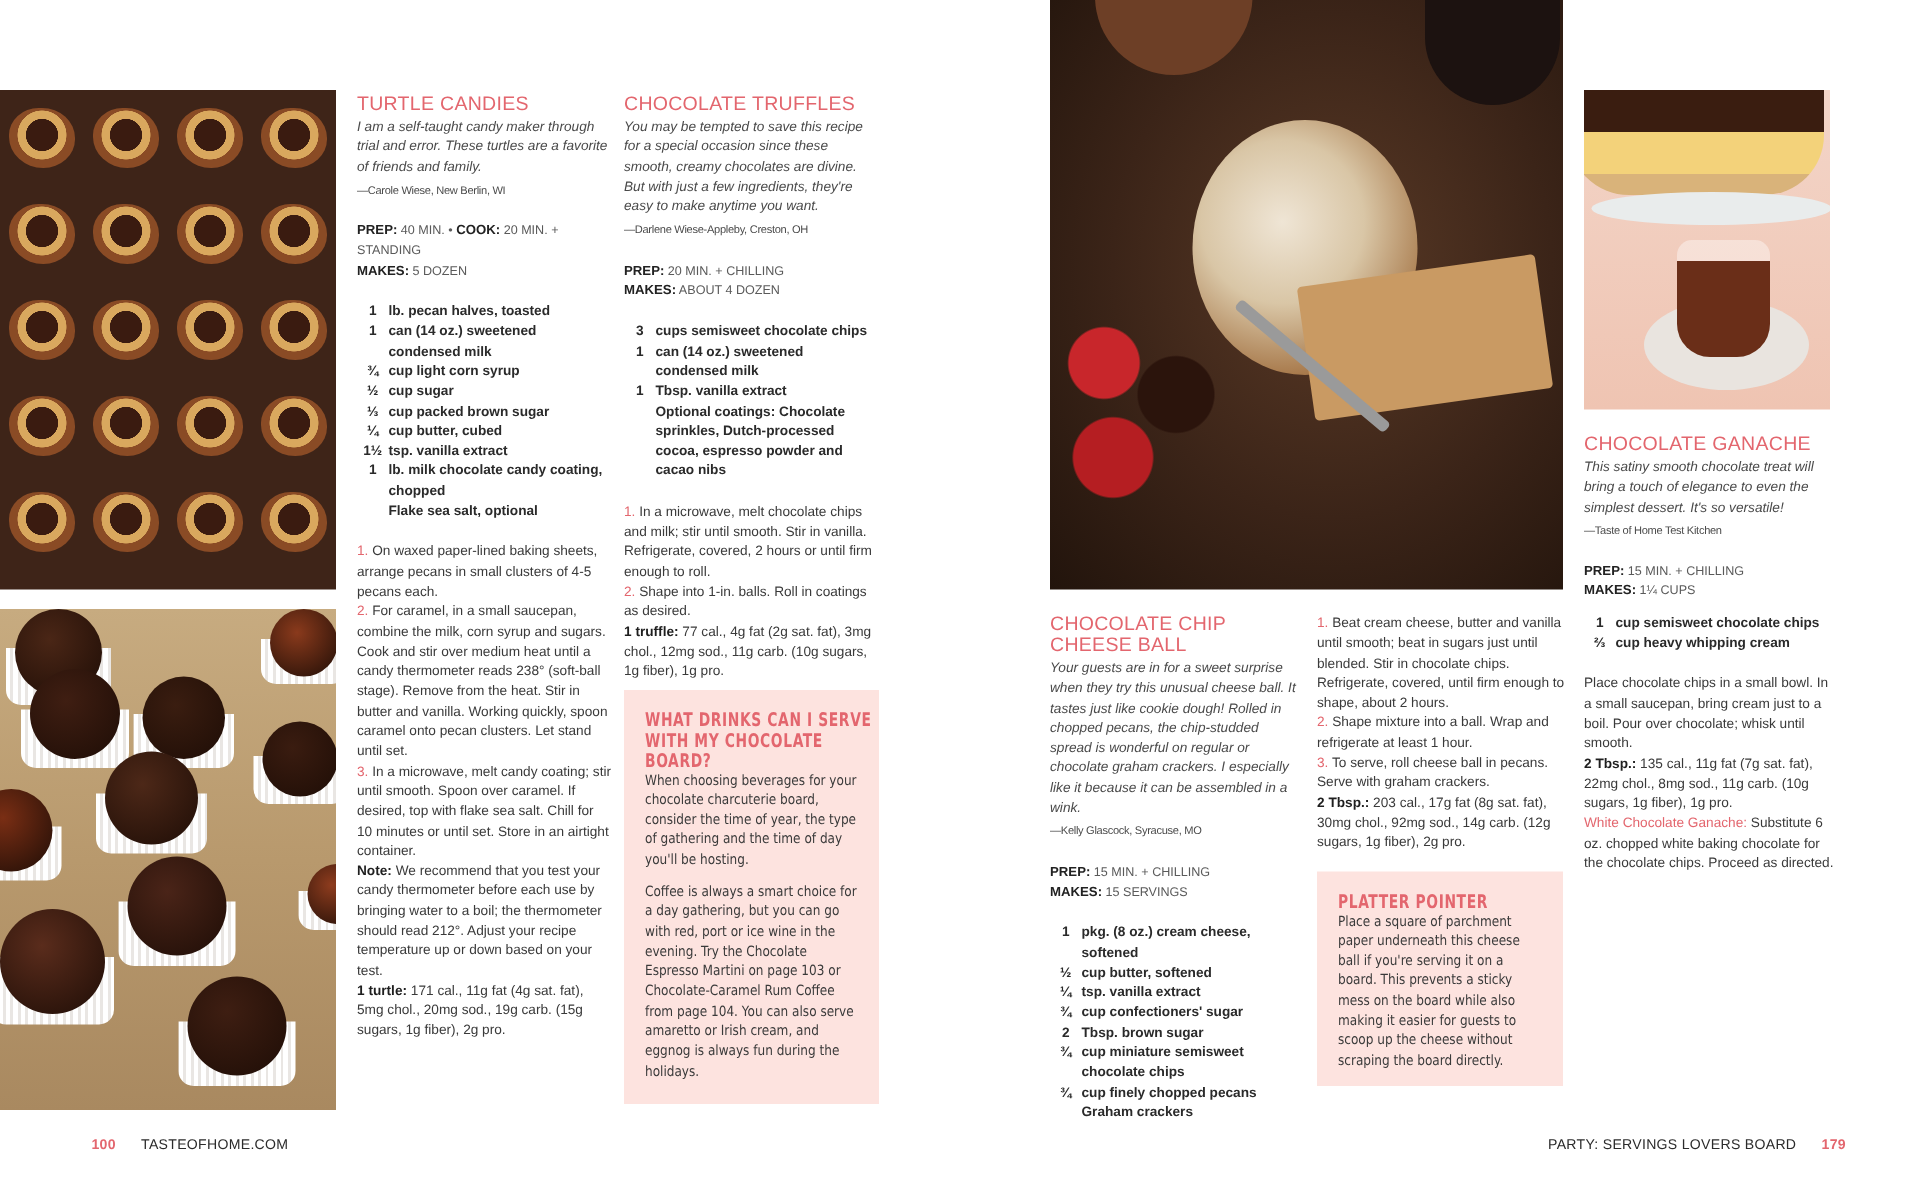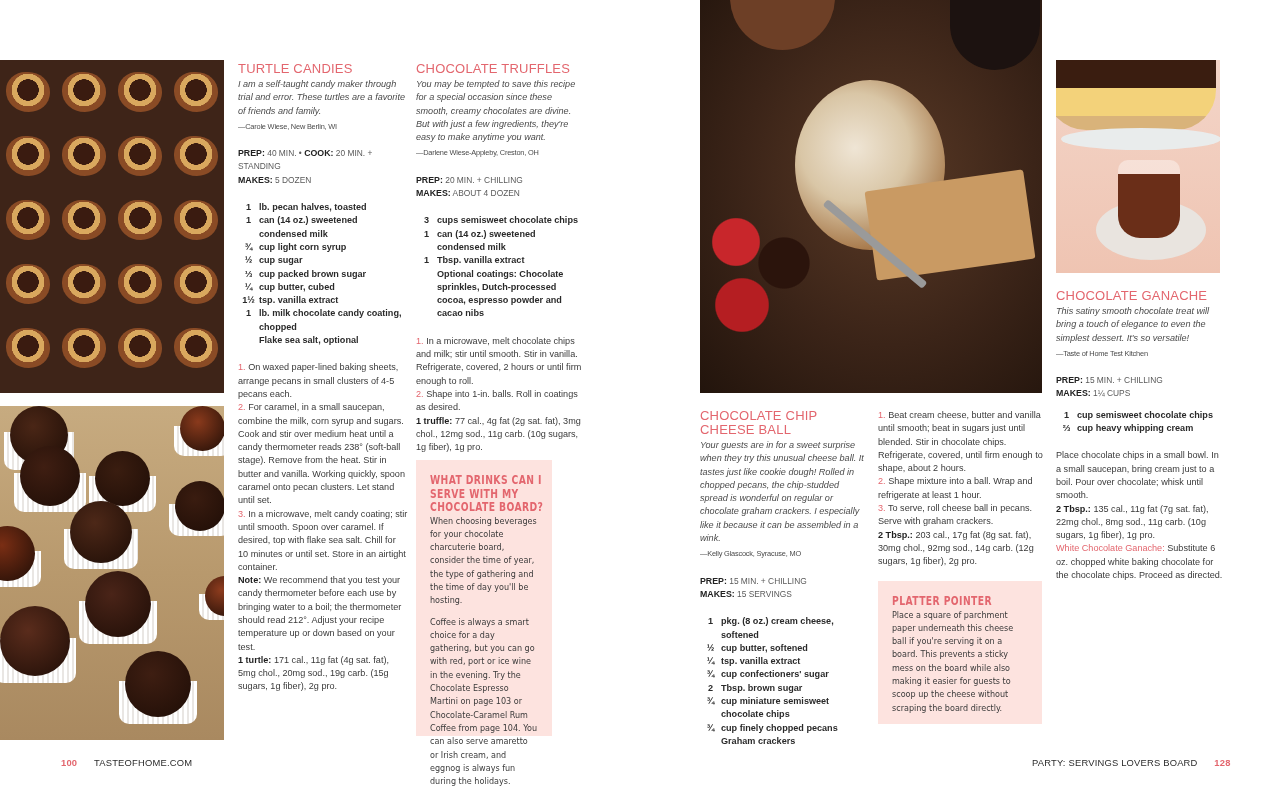--- a/index.html
+++ b/index.html
@@ -177,21 +177,21 @@
         <span class="t">Optional coatings: Chocolate sprinkles, Dutch-processed cocoa, espresso powder and cacao nibs</span>
       </li>
     </ul>
   <div class="steps">
       <div><span class="num">1. </span><span>In a microwave, melt chocolate chips and milk; stir until smooth. Stir in vanilla. Refrigerate, covered, 2 hours or until firm enough to roll.</span></div>
       <div><span class="num">2. </span><span>Shape into 1-in. balls. Roll in coatings as desired.</span></div>
     </div>
   <div class="steps nut" style="margin-top:0"><b>1 truffle:</b> <span>77 cal., 4g fat (2g sat. fat), 3mg chol., 12mg sod., 11g carb. (10g sugars, 1g fiber), 1g pro.</span></div>
 </div>
 
-<div class="sidebar" style="left:416px; top:460px; width:136px; height:276px;">
+<div class="sidebar" style="left:416px; top:460px; width:170px; height:276px;">
   <h3 style="white-space:normal; width:130%;">WHAT DRINKS CAN I SERVE WITH MY CHOCOLATE BOARD?</h3>
   <p>When choosing beverages for your chocolate charcuterie board, consider the time of year, the type of gathering and the time of day you'll be hosting.</p>
   <p>Coffee is always a smart choice for a day gathering, but you can go with red, port or ice wine in the evening. Try the Chocolate Espresso Martini on page 103 or Chocolate-Caramel Rum Coffee from page 104. You can also serve amaretto or Irish cream, and eggnog is always fun during the holidays.</p>
 </div>
 
 <div class="footer" style="left:61px;">
   <span class="pg">100</span>
   <span style="margin-left:14px">TASTEOFHOME.COM</span>
 </div>
 
@@ -288,14 +288,14 @@
         <span class="t">cup heavy whipping cream</span>
       </li>
     </ul>
   <div class="steps">Place chocolate chips in a small bowl. In a small saucepan, bring cream just to a boil. Pour over chocolate; whisk until smooth.</div>
   <div class="steps nut" style="margin-top:0"><b>2 Tbsp.:</b> <span>135 cal., 11g fat (7g sat. fat), 22mg chol., 8mg sod., 11g carb. (10g sugars, 1g fiber), 1g pro.</span></div>
   <div class="steps" style="margin-top:0"><span class="accent-label">White Chocolate Ganache:</span> <span>Substitute 6 oz. chopped white baking chocolate for the chocolate chips. Proceed as directed.</span></div>
 </div>
 
 <div class="footer" style="left:1032px;">
   <span>PARTY: SERVINGS LOVERS BOARD</span>
-  <span class="pg" style="margin-left:14px">128</span>
+  <span class="pg" style="margin-left:14px">179</span>
 </div>
 
 </body></html>

